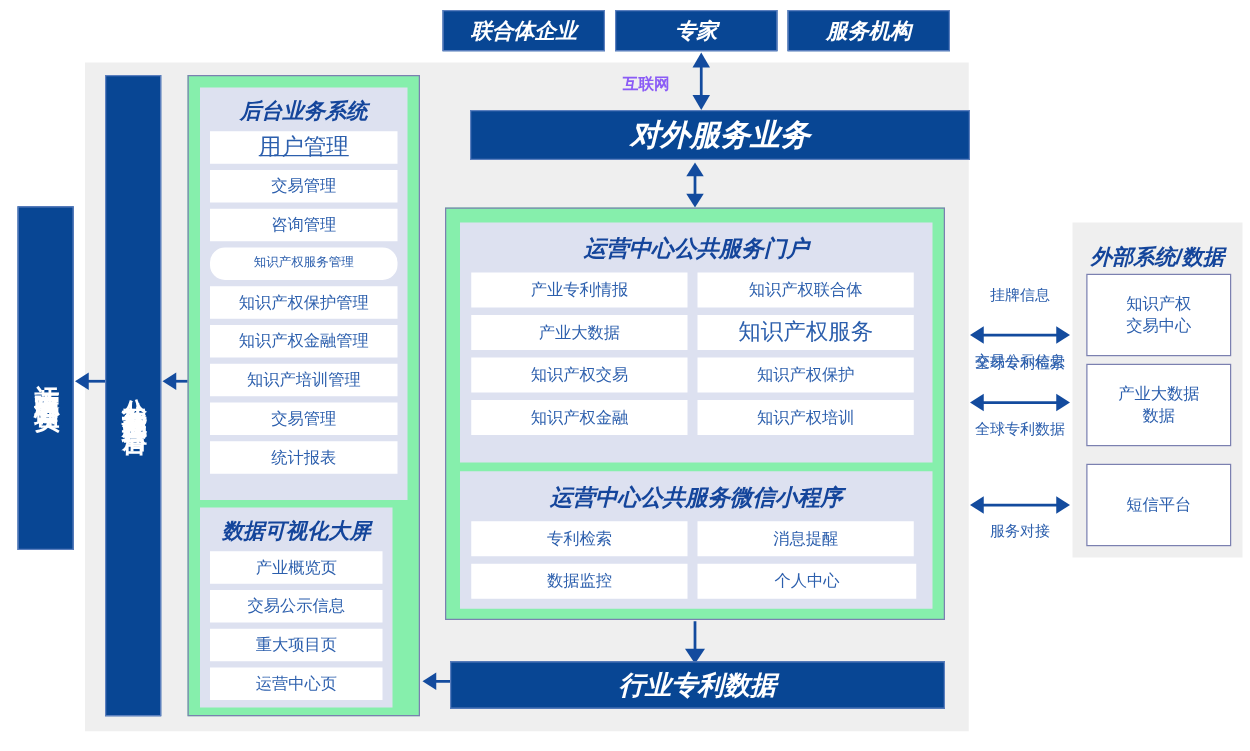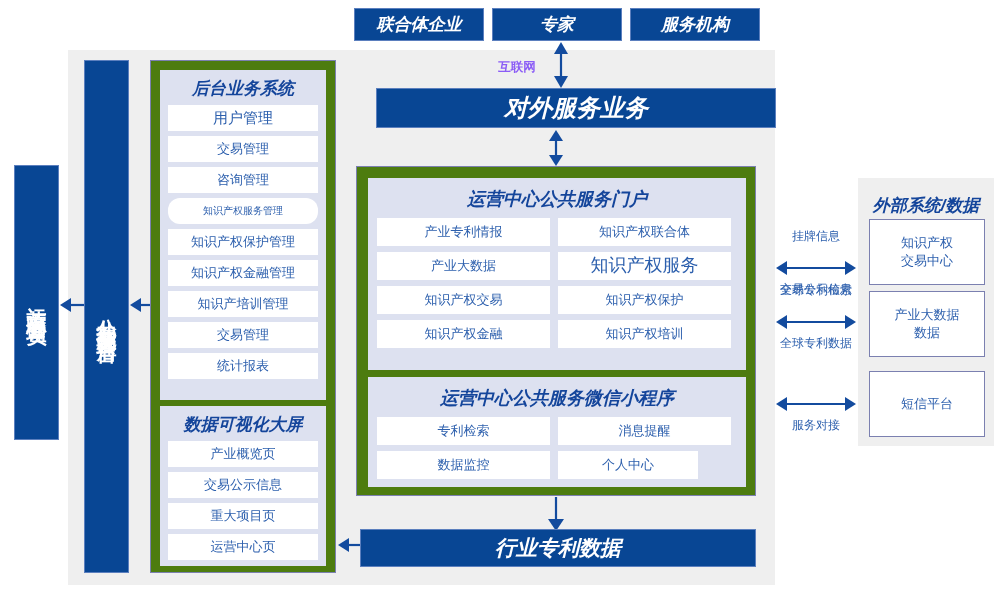--- a/index.html
+++ b/index.html
@@ -16,21 +16,21 @@
   .vbar{background:#084694;border:1px solid #5b7fbe;color:#ffffff;
         display:flex;align-items:center;justify-content:center;}
   .vbar span{writing-mode:vertical-rl;text-orientation:upright;
              font-weight:bold;font-size:20px;letter-spacing:3px;
              line-height:1.05;}
 
   
   .graybox{background:#efefef;}
 
   
-  .panel{background:#4d7c0f;border:1.5px solid #7b80b0;padding-left:15px;}
+  .panel{background:#86efac;border:1.5px solid #7b80b0;padding-left:15px;}
 
   
   .group{background:#dde1f0;}
   .group-title{color:#14459b;font-weight:bold;font-style:italic;
                text-align:center;}
 
   
   .cell{background:#ffffff;color:#2c5fad;display:flex;align-items:center;
         justify-content:center;text-align:center;line-height:1.18;}
 
@@ -91,33 +91,33 @@
   <line class="ln" x1="9" y1="11" x2="27" y2="11"></line>
   <polygon class="fl" points="0,11 11,4 11,18"></polygon>
   <polygon class="fl" points="36,11 25,4 25,18"></polygon>
 </svg>
 
 <div class="abs panel" style="left:150px;top:60px;width:186px;height:513px;">
 
   <div class="abs group" style="left:9px;top:9px;width:166px;height:330px;">
     <div class="group-title" style="font-size:17px;padding-top:7px;">后台业务系统</div>
     <div style="padding:5px 8px 0 8px;">
-      <div class="cell" style="height:26px;margin-bottom:5px;font-size:15px;">用户管理</div>
+      <div class="cell" style="height:26px;margin-bottom:5px;font-size:18px;text-decoration:underline;">用户管理</div>
       <div class="cell" style="height:26px;margin-bottom:5px;font-size:13px;">交易管理</div>
       <div class="cell" style="height:26px;margin-bottom:5px;font-size:13px;">咨询管理</div>
       <div class="cell" style="height:26px;margin-bottom:5px;font-size:10px;border-radius:12px;">知识产权服务管理</div>
       <div class="cell" style="height:26px;margin-bottom:5px;font-size:13px;">知识产权保护管理</div>
       <div class="cell" style="height:26px;margin-bottom:5px;font-size:13px;">知识产权金融管理</div>
       <div class="cell" style="height:26px;margin-bottom:5px;font-size:13px;">知识产培训管理</div>
       <div class="cell" style="height:26px;margin-bottom:5px;font-size:13px;">交易管理</div>
       <div class="cell" style="height:26px;margin-bottom:0;font-size:13px;">统计报表</div>
     </div>
   </div>
 
-  <div class="abs group" style="left:9px;top:345px;width:166px;height:160px;">
+  <div class="abs group" style="left:9px;top:345px;width:154px;height:160px;">
     <div class="group-title" style="font-size:17px;padding-top:7px;">数据可视化大屏</div>
     <div style="padding:5px 8px 0 8px;">
       <div class="cell" style="height:26px;margin-bottom:5px;font-size:13px;">产业概览页</div>
       <div class="cell" style="height:26px;margin-bottom:5px;font-size:13px;">交易公示信息</div>
       <div class="cell" style="height:26px;margin-bottom:5px;font-size:13px;">重大项目页</div>
       <div class="cell" style="height:26px;margin-bottom:0;font-size:13px;">运营中心页</div>
     </div>
   </div>
 </div>
 
@@ -142,21 +142,21 @@
       <div class="cell" style="width:173px;height:28px;font-size:13px;">知识产权培训</div>
     </div>
   </div>
 
   <div class="abs group" style="left:11px;top:210px;width:378px;height:110px;">
     <div class="group-title" style="font-size:18px;padding-top:9px;">运营中心公共服务微信小程序</div>
     <div style="padding:7px 9px 0 9px;display:flex;flex-wrap:wrap;gap:6px 8px;">
       <div class="cell" style="width:173px;height:28px;font-size:13px;">专利检索</div>
       <div class="cell" style="width:173px;height:28px;font-size:13px;">消息提醒</div>
       <div class="cell" style="width:173px;height:28px;font-size:13px;">数据监控</div>
-      <div class="cell" style="width:140px;height:28px;font-size:13px;">个人中心</div>
+      <div class="cell" style="width:175px;height:28px;font-size:13px;">个人中心</div>
     </div>
   </div>
 </div>
 
 <svg class="abs" style="left:544px;top:497px;width:24px;height:34px;">
   <line class="ln" x1="12" y1="0" x2="12" y2="24"></line>
   <polygon class="fl" points="12,34 4,22 20,22"></polygon>
 </svg>
 
 <div class="abs bluebar" style="left:360px;top:529px;width:396px;height:38px;font-size:21px;">行业专利数据</div>

